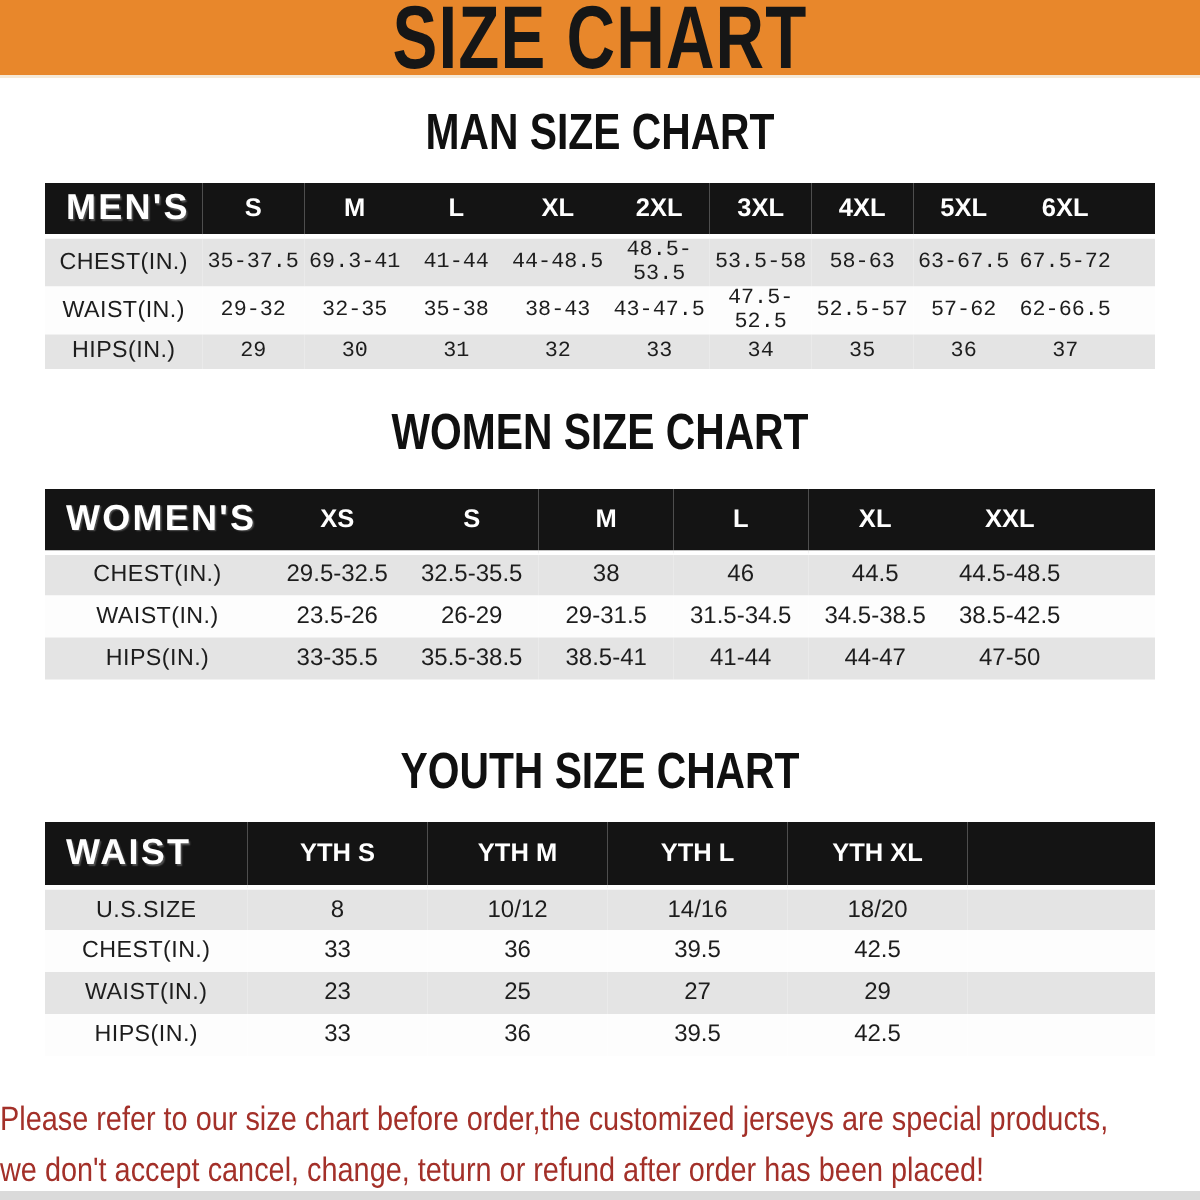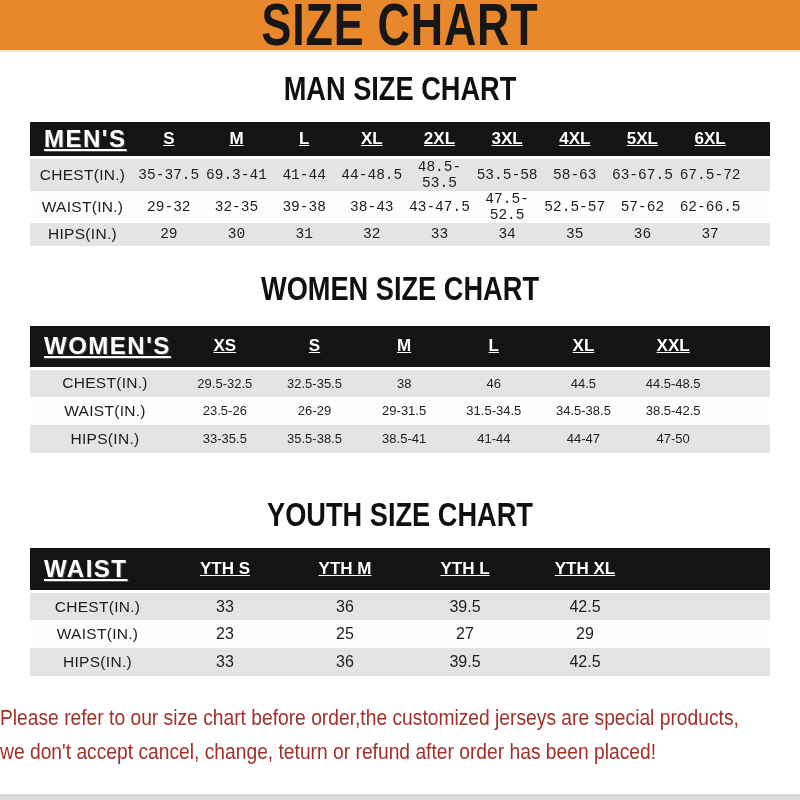--- a/index.html
+++ b/index.html
@@ -33,21 +33,21 @@
   }
   .sec-0 .section-heading { margin-top:17px; margin-bottom:14px; }
   .sec-1 .section-heading { margin-top:23px; margin-bottom:18px; }
   .sec-2 .section-heading { margin-top:42px; margin-bottom:14px; }
 
   table {
     width:740px; margin:0 auto;
     border-collapse:collapse; table-layout:fixed;
   }
   thead tr { background:#141414; color:#ffffff; border-bottom:3px solid #ffffff; }
-  thead th { font-weight:bold; text-align:center; padding:0;text-decoration:underline; }
+  thead th { font-weight:bold; text-align:center; padding:0; }
   th.header-label {
     text-align:left; padding-left:14px;
     font-size:24px; letter-spacing:1.5px;
     text-shadow:1px 1px 1px rgba(90,90,90,0.9);
     white-space:nowrap;
   }
   th.col-header { font-size:17px; font-weight:bold; }
   tbody td {
     text-align:center; color:#1d1d1d; padding:0;
   }
@@ -56,21 +56,21 @@
   td.row-label { font-size:15.5px; letter-spacing:0.3px; }
 
   .sec-0 thead tr { height:35px; }
   .sec-0 tbody tr { height:23px; }
   .sec-0 td.size-cell { font-size:14.5px;font-family:Liberation Mono, monospace; }
   .sec-0 .label-col { width:105px; }
   .sec-0 .spacer-col { width:26px; }
 
   .sec-1 thead tr { height:43px; }
   .sec-1 tbody tr { height:28px; }
-  .sec-1 td.size-cell { font-size:13px; }
+  .sec-1 td.size-cell { font-size:16px; }
   .sec-1 .label-col { width:150px; }
   .sec-1 .spacer-col { width:52px; }
 
   .sec-2 thead tr { height:44px; }
   .sec-2 tbody tr { height:28px; }
   .sec-2 td.size-cell { font-size:16px; }
   .sec-2 .label-col { width:135px; }
   .sec-2 .spacer-col { width:125px; }
 
   .footer {
@@ -128,21 +128,21 @@
             <td class="size-cell">53.5-58</td>
             <td class="size-cell">58-63</td>
             <td class="size-cell">63-67.5</td>
             <td class="size-cell">67.5-72</td>
             <td class="spacer-col"></td>
           </tr>
           <tr>
             <td class="row-label label-col">WAIST(IN.)</td>
             <td class="size-cell">29-32</td>
             <td class="size-cell">32-35</td>
-            <td class="size-cell">39-38</td>
+            <td class="size-cell">35-38</td>
             <td class="size-cell">38-43</td>
             <td class="size-cell">43-47.5</td>
             <td class="size-cell">47.5-52.5</td>
             <td class="size-cell">52.5-57</td>
             <td class="size-cell">57-62</td>
             <td class="size-cell">62-66.5</td>
             <td class="spacer-col"></td>
           </tr>
           <tr>
             <td class="row-label label-col">HIPS(IN.)</td>
@@ -217,20 +217,28 @@
             <th class="header-label label-col">WAIST</th>
             <th class="col-header">YTH S</th>
             <th class="col-header">YTH M</th>
             <th class="col-header">YTH L</th>
             <th class="col-header">YTH XL</th>
             <th class="spacer-col"></th>
           </tr>
         </thead>
         <tbody>
           <tr>
+            <td class="row-label label-col">U.S.SIZE</td>
+            <td class="size-cell">8</td>
+            <td class="size-cell">10/12</td>
+            <td class="size-cell">14/16</td>
+            <td class="size-cell">18/20</td>
+            <td class="spacer-col"></td>
+          </tr>
+          <tr>
             <td class="row-label label-col">CHEST(IN.)</td>
             <td class="size-cell">33</td>
             <td class="size-cell">36</td>
             <td class="size-cell">39.5</td>
             <td class="size-cell">42.5</td>
             <td class="spacer-col"></td>
           </tr>
           <tr>
             <td class="row-label label-col">WAIST(IN.)</td>
             <td class="size-cell">23</td>

